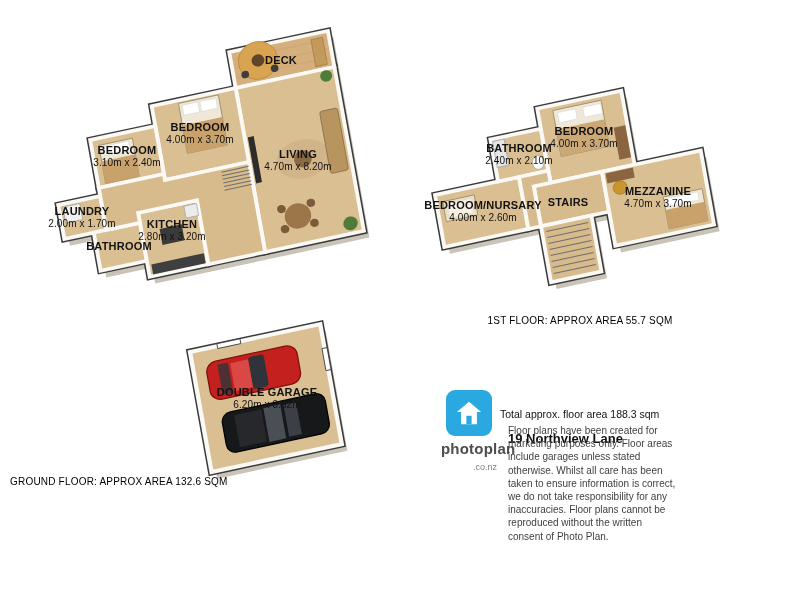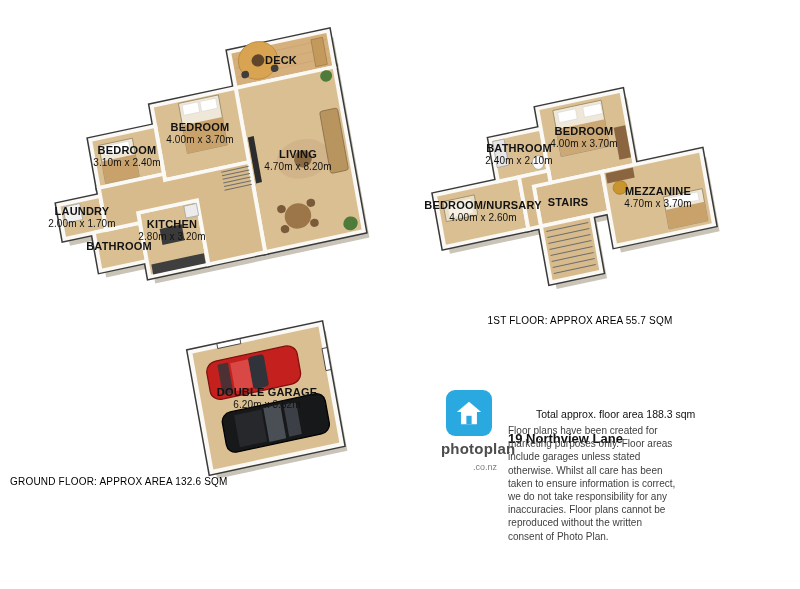--- a/index.html
+++ b/index.html
@@ -30,21 +30,21 @@
   }
   .logo-domain{
     position:absolute;left:441px;top:462px;width:56px;text-align:right;
     font-size:9px;color:#7d7d7d;
   }
   .brand-title{
     position:absolute;left:508px;top:391px;
     font-size:13px;font-weight:700;color:#111;white-space:nowrap;margin-top:40px;
   }
   .brand-subtitle{
-    position:absolute;left:536px;top:408px;
+    position:absolute;left:500px;top:408px;
     font-size:10.5px;color:#111;white-space:nowrap;
   }
   .brand-disclaimer{
     position:absolute;left:508px;top:424px;width:170px;
     font-size:10px;line-height:1.32;color:#3f3f3f;
   }
 </style>
 </head>
 <body>
 

